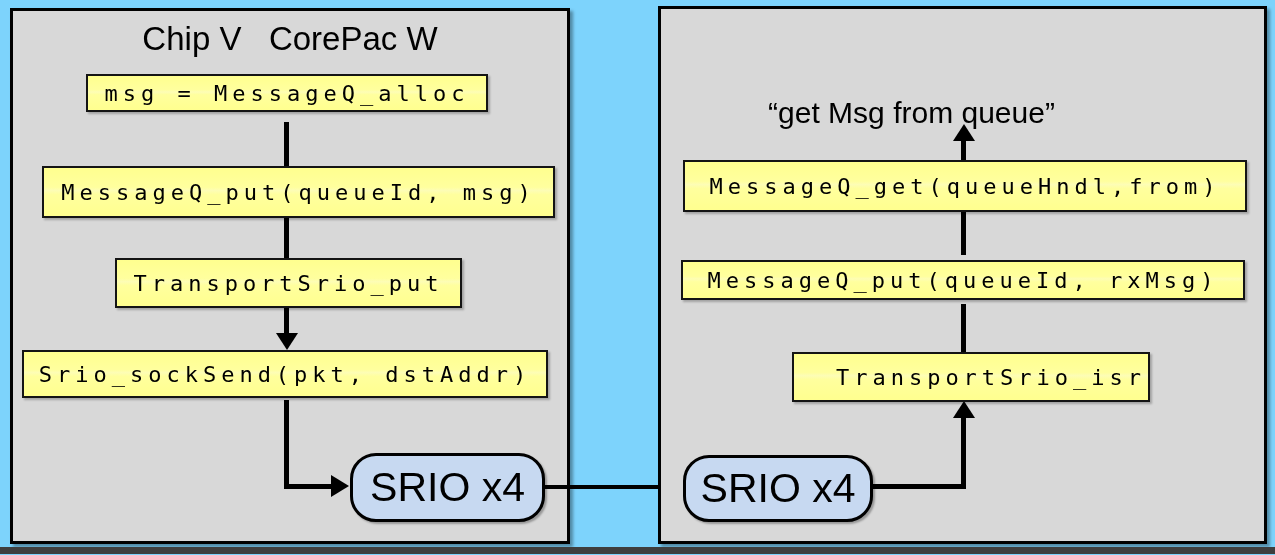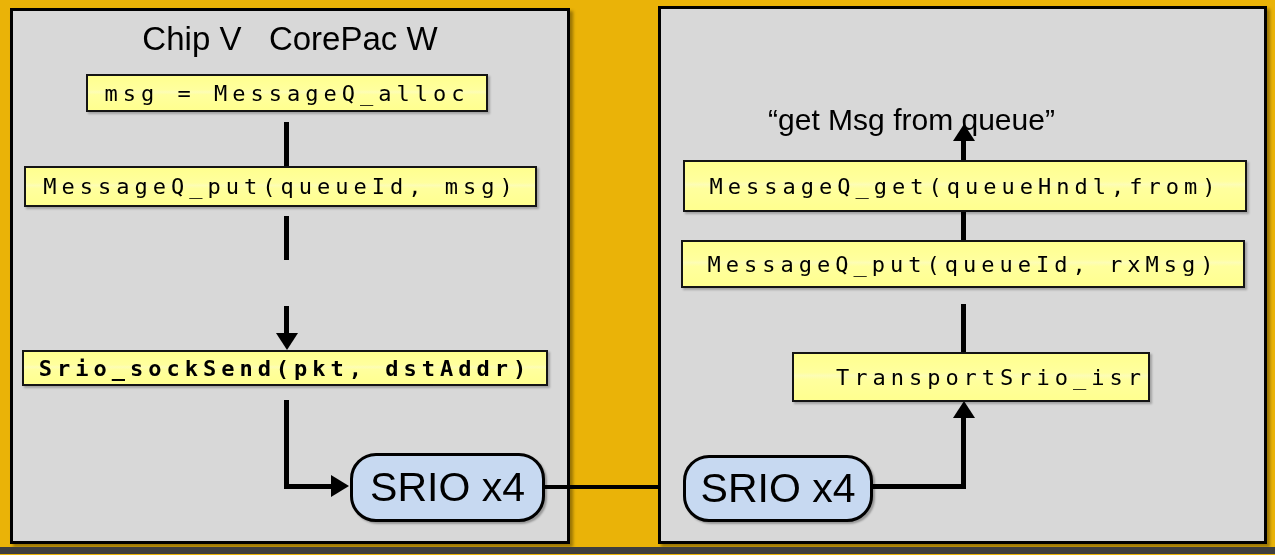--- a/index.html
+++ b/index.html
@@ -1,17 +1,17 @@
 <!DOCTYPE html>
 <html><head>
 <meta charset="utf-8">
 <style>
   html,body{margin:0;padding:0;background:#ffffff;}
   .canvas{
-    position:relative;width:1275px;height:555px;background:#eab308;overflow:hidden;
+    position:relative;width:1275px;height:555px;background:#7dd3fc;overflow:hidden;
     font-family:"Liberation Sans",sans-serif;color:#000;
   }
   .chip{
     position:absolute;background:#d8d8d8;border:3px solid #000;box-sizing:border-box;
     box-shadow:3px 3px 3px rgba(0,0,0,0.35);
   }
   .chip-title{
     position:absolute;text-align:center;font-size:33px;line-height:1.15;
     white-space:pre;color:#000;
   }
@@ -61,42 +61,43 @@
 
   <div class="vline" style="left:284px;top:122px;width:5px;height:46px;"></div>
   <div class="vline" style="left:284px;top:216px;width:5px;height:44px;"></div>
   <div class="vline" style="left:284px;top:306px;width:5px;height:29px;"></div>
   <div class="arrow-down" style="left:276px;top:333px;"></div>
   <div class="vline" style="left:284px;top:400px;width:5px;height:89px;"></div>
   <div class="hline" style="left:284px;top:484px;width:48px;height:5px;"></div>
   <div class="arrow-right" style="left:331px;top:475px;"></div>
 
   <div class="code-box" style="left:86px;top:74px;width:402px;height:38px;">msg = MessageQ_alloc</div>
-  <div class="code-box" style="left:24px;top:166px;width:513px;height:41px;">MessageQ_put(queueId, msg)</div>
-  <div class="code-box" style="left:22px;top:350px;width:526px;height:36px;font-weight:bold;">Srio_sockSend(pkt, dstAddr)</div>
+  <div class="code-box" style="left:42px;top:166px;width:513px;height:52px;">MessageQ_put(queueId, msg)</div>
+  <div class="code-box" style="left:115px;top:258px;width:347px;height:50px;">TransportSrio_put</div>
+  <div class="code-box" style="left:22px;top:350px;width:526px;height:48px;">Srio_sockSend(pkt, dstAddr)</div>
 
   <div class="srio" style="left:350px;top:453px;width:195px;height:69px;">SRIO x4</div>
 
   <div class="hline" style="left:545px;top:485px;width:121px;height:4px;"></div>
   <div class="arrow-right" style="left:664px;top:476px;"></div>
 
   <div class="chip" style="left:658px;top:6px;width:609px;height:538px;"></div>
 
 
-  <div class="annotation" style="left:658px;top:103px;width:507px;">“get Msg from queue”</div>
+  <div class="annotation" style="left:658px;top:96px;width:507px;">“get Msg from queue”</div>
 
   <div class="arrow-up" style="left:953px;top:124px;"></div>
   <div class="vline" style="left:961px;top:139px;width:5px;height:22px;"></div>
   <div class="vline" style="left:961px;top:211px;width:5px;height:44px;"></div>
   <div class="vline" style="left:961px;top:304px;width:5px;height:50px;"></div>
   <div class="arrow-up" style="left:953px;top:401px;"></div>
   <div class="vline" style="left:961px;top:416px;width:5px;height:73px;"></div>
   <div class="hline" style="left:872px;top:484px;width:94px;height:5px;"></div>
 
   <div class="code-box" style="left:683px;top:160px;width:564px;height:52px;">MessageQ_get(queueHndl,from)</div>
-  <div class="code-box" style="left:681px;top:240px;width:564px;height:48px;">MessageQ_put(queueId, rxMsg)</div>
+  <div class="code-box" style="left:681px;top:260px;width:564px;height:40px;">MessageQ_put(queueId, rxMsg)</div>
   <div class="code-box" style="left:792px;top:352px;width:358px;height:50px;padding-left:40px;">TransportSrio_isr</div>
 
   <div class="srio" style="left:683px;top:455px;width:190px;height:67px;">SRIO x4</div>
 
   <div class="footer-bar"></div>
 
 </div>
 
 </body></html>

